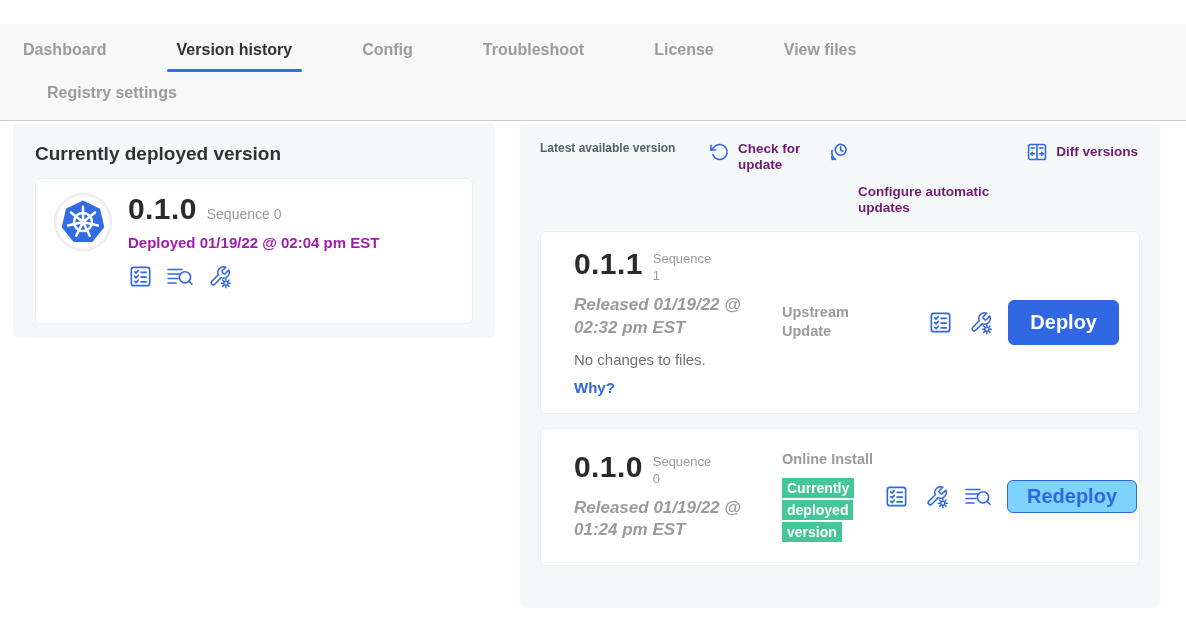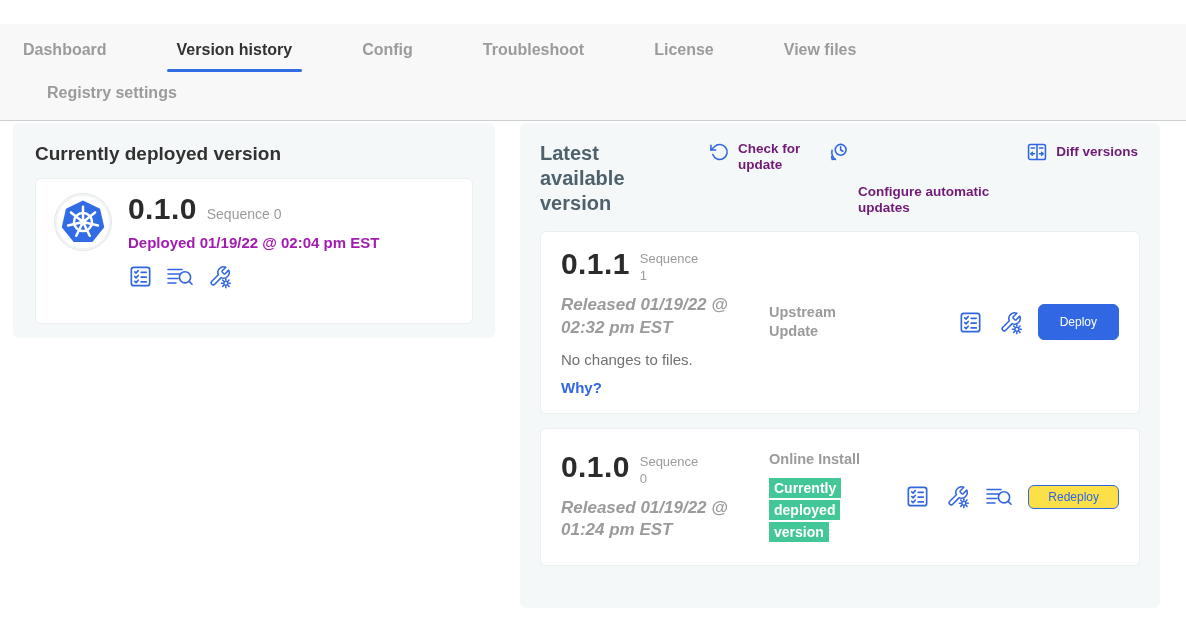--- a/index.html
+++ b/index.html
@@ -38,46 +38,46 @@
   .deployed-at { margin-top:9px; font-size:15px; font-weight:bold; color:#a21caf; }
   .icon-row { margin-top:13px; display:flex; gap:13px; align-items:center; }
 
   
   .bicon { stroke:#3066e0; fill:none; stroke-width:1.6; stroke-linecap:round;
       stroke-linejoin:round; width:25px; height:25px; cursor:pointer; flex:none; }
   .bicon.wide { width:28px; }
 
   
   .right-header { display:flex; align-items:flex-start; }
-  .right-title { width:140px; font-size:20px; font-weight:bold; color:#4f626b; line-height:1.25; flex:none; }
+  .right-title { width:140px; font-size:12px; font-weight:bold; color:#4f626b; line-height:1.25; flex:none; }
   .actions { flex:1; display:flex; justify-content:space-between; margin-left:28px;
       align-items:flex-start; padding-right:2px; }
   .action { display:flex; gap:8px; color:#701a75; font-weight:bold; font-size:13.5px;
       line-height:1.22; cursor:pointer; }
   .action svg { width:22px; height:22px; stroke:#3066e0; fill:none; stroke-width:1.7;
       stroke-linecap:round; stroke-linejoin:round; flex:none; margin-top:0; }
   .al-1 { max-width:74px; }  .al-2 { max-width:152px;margin-top:43px; }  .al-3 { white-space:nowrap; margin-top:3px; }
 
   
   .card-latest { margin-top:14px; min-height:178px; }
   .card-other  { margin-top:14px; min-height:138px; }
-  .vc-left { width:208px; flex:none; }
+  .vc-left { width:208px; flex:none;margin-left:13px; }
   .seq-wrap { width:64px; font-size:13px; color:#9b9b9b; line-height:1.3; padding-top:3px; }
   .vrow2 { display:flex; gap:10px; align-items:flex-start; }
   .released { margin-top:9px; width:176px; font-size:17px; font-weight:bold; color:#9b9b9b; line-height:1.35;font-style:italic; }
   .no-changes { margin-top:11px; font-size:15px; color:#717171; }
   .why-link { margin-top:11px; font-size:15px; font-weight:bold; color:#3066e0;
       cursor:pointer; display:inline-block; }
   .vc-mid { width:102px; flex:none; font-size:14.5px; font-weight:bold; color:#9b9b9b; line-height:1.3; }
   .vc-right { margin-left:auto; display:flex; align-items:center; gap:15px; }
 
-  .btn { font-family:inherit; font-size:12px; font-weight:normal; border-radius:6px;
+  .btn { font-family:inherit; font-size:20px; font-weight:bold; border-radius:6px;
       padding:10px 21px; cursor:pointer; }
   .btn-primary { background:#3267e3; color:#fff; border:1px solid #3267e3; }
-  .btn-outline { background:#fde047; color:#3066e0; border:1px solid #3066e0; padding:4px 19px; }
+  .btn-outline { background:#7dd3fc; color:#3066e0; border:1px solid #3066e0; padding:4px 19px; }
 
   .other-title { margin:34px 0 0 2px; font-size:16.5px; color:#8f979b; }
 
   .badge-wrap { margin-top:10px; width:86px; line-height:1.5; }
   .badge { background:#44c797; color:#fff; font-weight:bold; font-size:14px;
       padding:2px 5px; -webkit-box-decoration-break:clone; box-decoration-break:clone; }
 
   .defs { position:absolute; width:0; height:0; overflow:hidden; }
 </style>
 </head>

